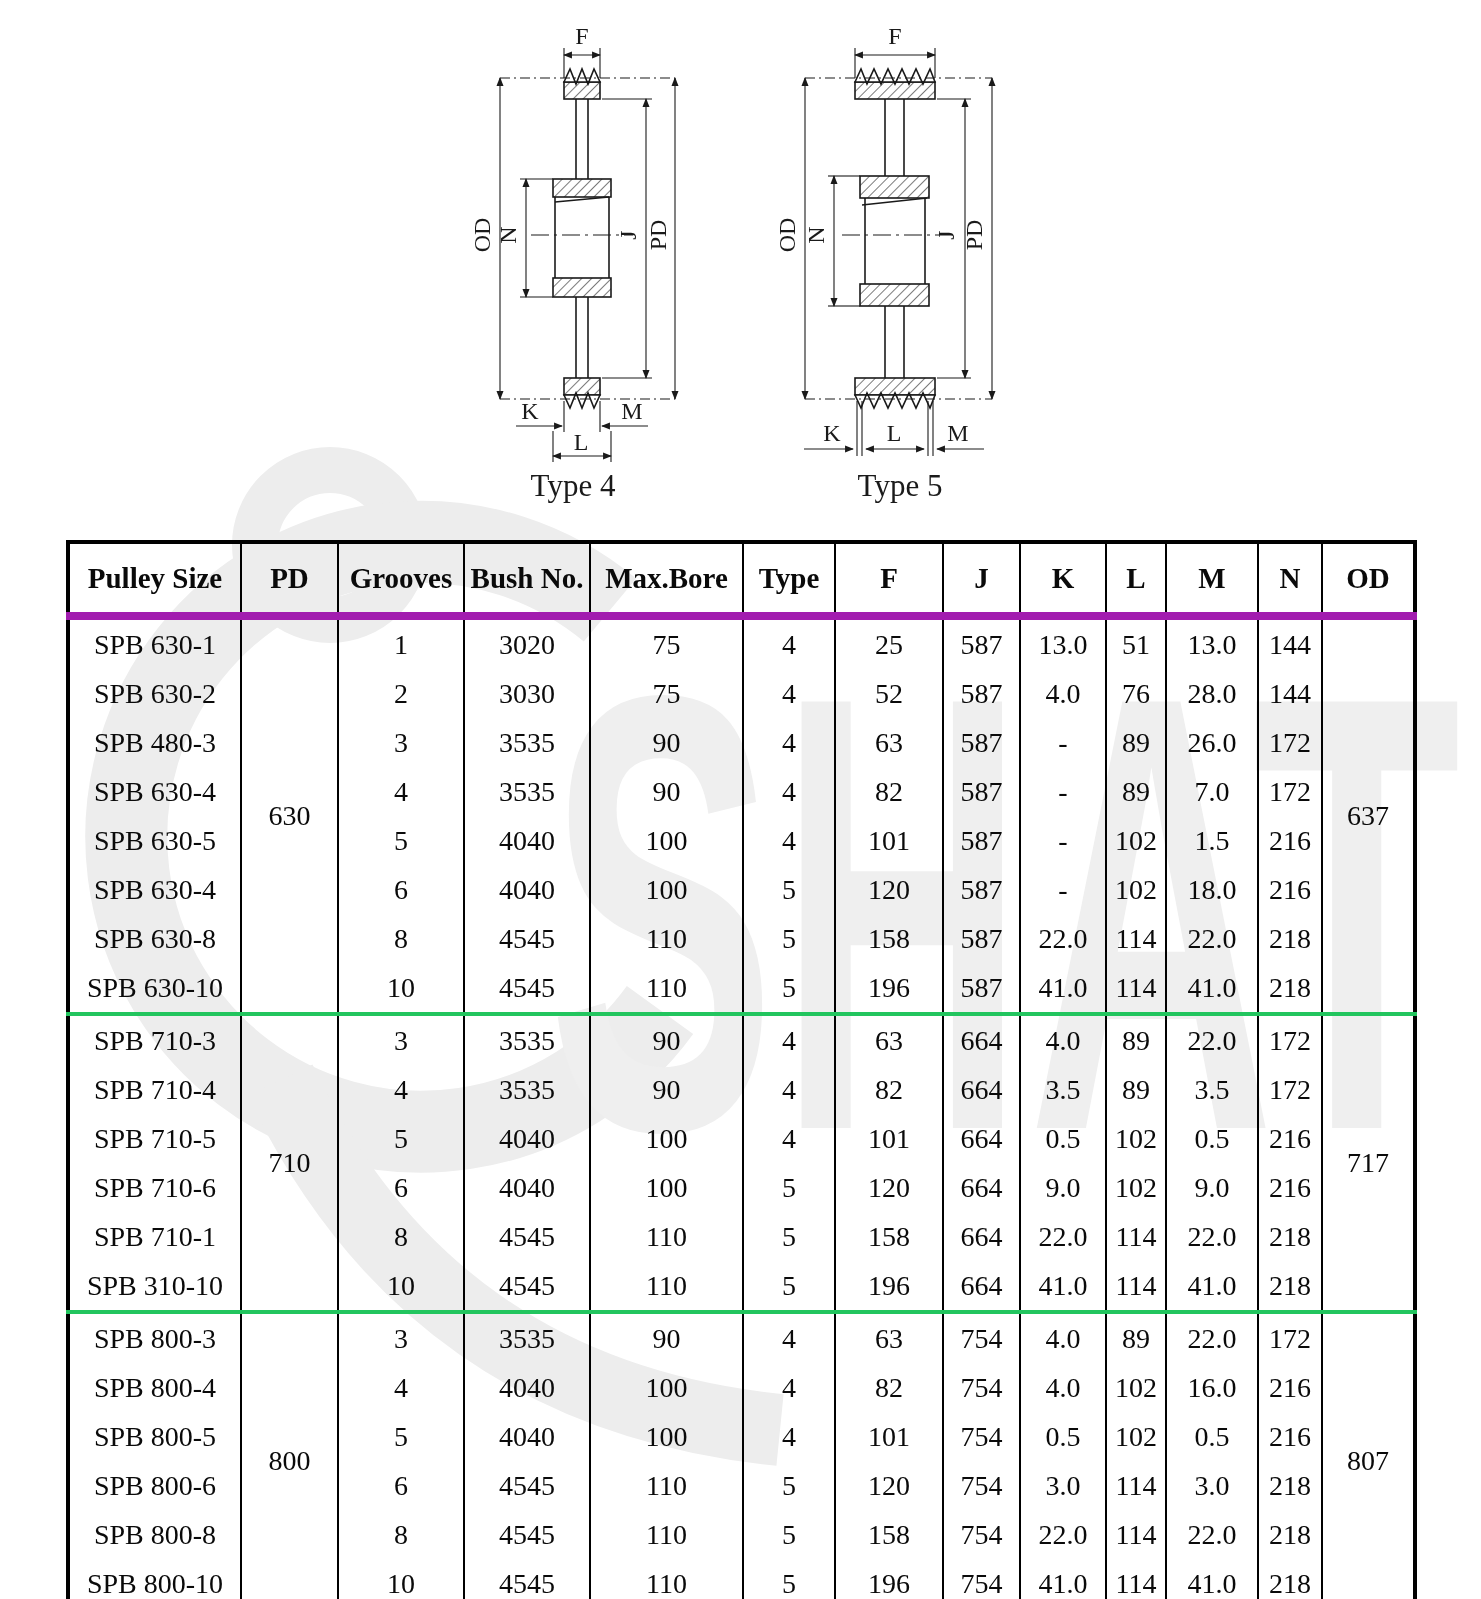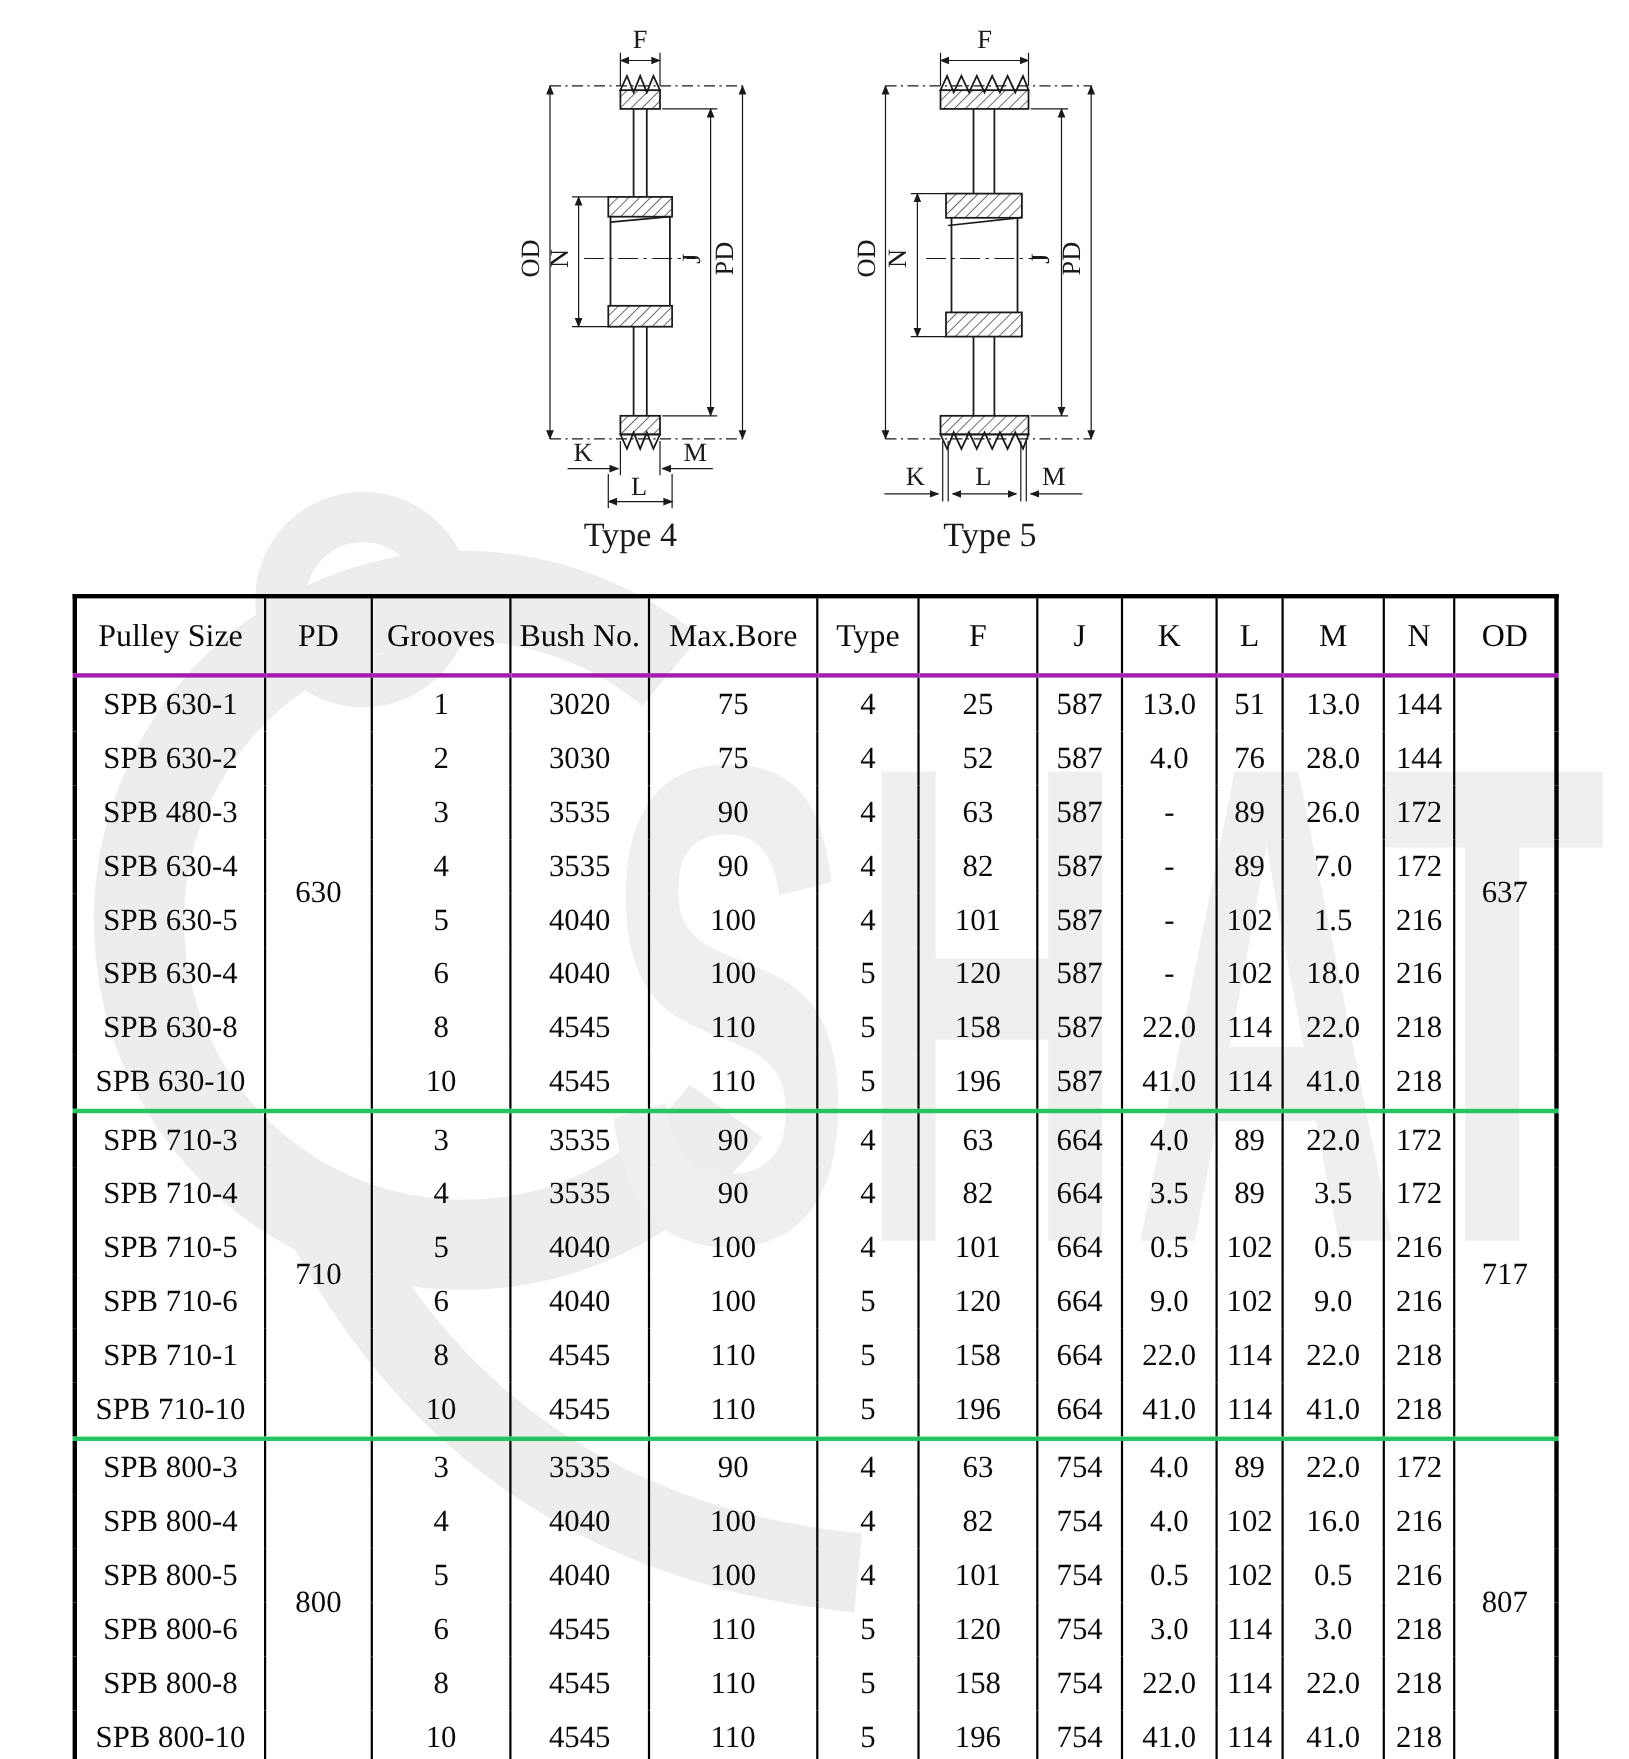--- a/index.html
+++ b/index.html
@@ -25,21 +25,21 @@
     border-collapse:collapse;table-layout:fixed;background:transparent;
     border:4px solid #000;
   }
   #spec-table th,#spec-table td{
     border-left:2px solid #000;border-right:2px solid #000;
     text-align:center;vertical-align:middle;padding:0;
     font-family:"Liberation Serif",serif;color:#0a0a0a;
     overflow:hidden;white-space:nowrap;
   }
   #spec-table thead th{
-    height:68px;font-size:29px;font-weight:normal;border-bottom:4px solid #a21caf;
+    height:68px;font-size:29px;font-weight:bold;border-bottom:8px solid #a21caf;
   }
   #spec-table tbody{border-top:4px solid #22c55e;}
   #spec-table td{height:49px;font-size:28px;font-weight:normal;}
 </style>
 </head>
 <body>
 
 <div class="layer watermark">
   <svg width="1481" height="1599" viewBox="0 0 1481 1599">
     <circle cx="330" cy="545" r="75" fill="none" stroke="#ededed" stroke-width="46"></circle>
@@ -399,21 +399,21 @@
           <td>110</td>
           <td>5</td>
           <td>158</td>
           <td>664</td>
           <td>22.0</td>
           <td>114</td>
           <td>22.0</td>
           <td>218</td>
         </tr>
         <tr>
-          <td>SPB 710-10</td>
+          <td>SPB 310-10</td>
           <td>10</td>
           <td>4545</td>
           <td>110</td>
           <td>5</td>
           <td>196</td>
           <td>664</td>
           <td>41.0</td>
           <td>114</td>
           <td>41.0</td>
           <td>218</td>

